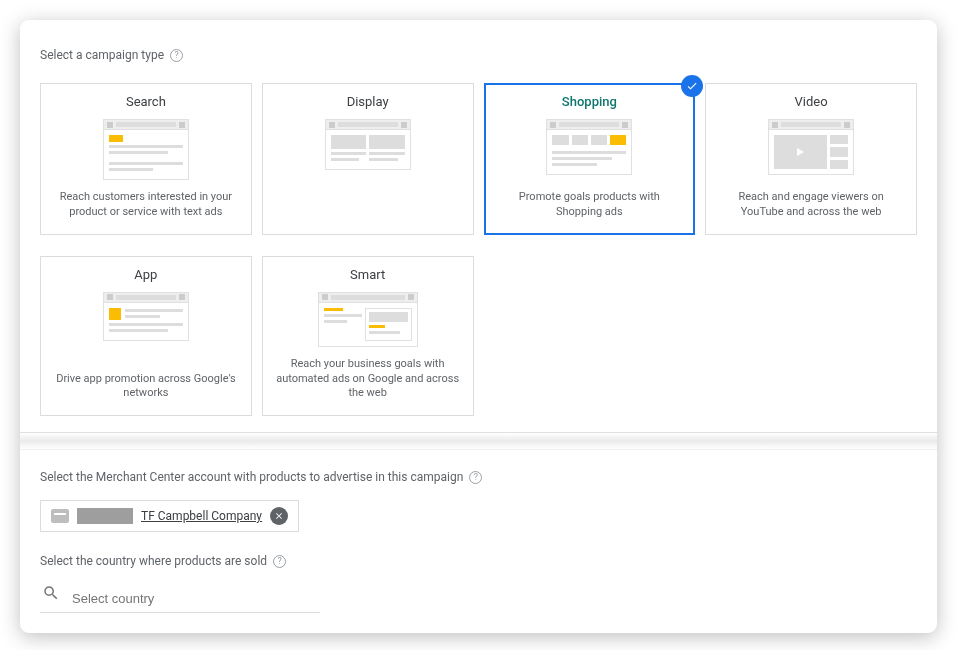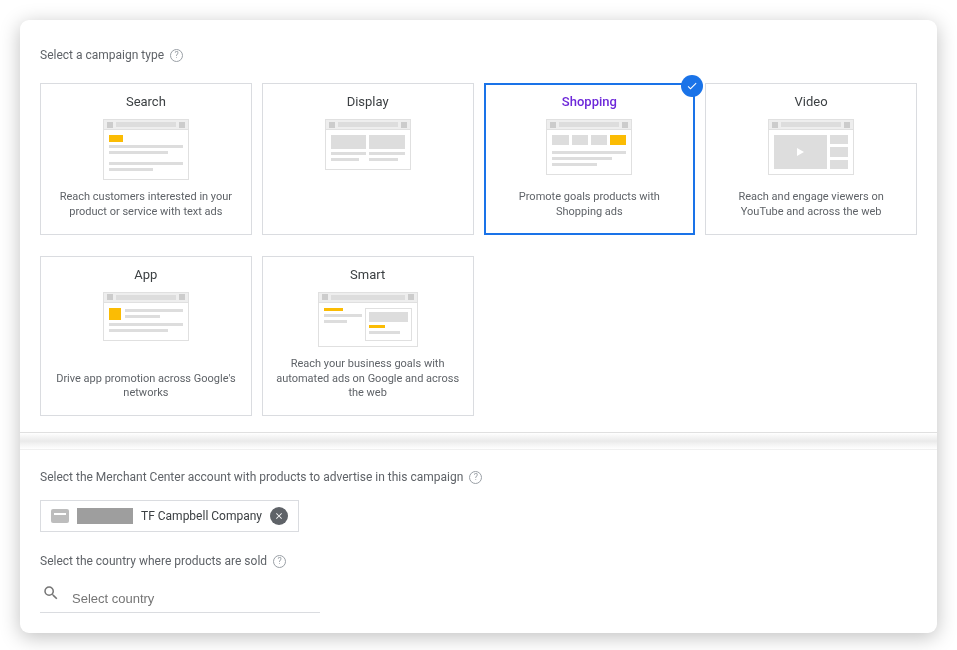--- a/index.html
+++ b/index.html
@@ -53,21 +53,21 @@
     }
     .tile.selected {
       border: 2px solid #1a73e8;
       padding: 9px 11px 13px 11px;
     }
     .tile-title {
       font-size: 13px;
       color: #3c4043;
       margin-bottom: 10px;
     }
-    .tile.selected .tile-title { color: #6d28d9; font-weight: 500; }
+    .tile.selected .tile-title { color: #0f766e; font-weight: 500; }
     .tile-desc {
       font-size: 11px;
       color: #5f6368;
       text-align: center;
       line-height: 1.35;
       margin-top: auto;
     }
     .check-badge {
       position: absolute;
       top: -10px; right: -10px;
@@ -149,21 +149,21 @@
       content: "";
       position: absolute;
       top: 4px; left: 3px; right: 3px;
       height: 2px;
       background: #fff;
     }
     .redacted {
       width: 56px; height: 16px;
       background: #9e9e9e;
     }
-    .merchant-name { font-size: 12px; color: #3c4043; }
+    .merchant-name { font-size: 12px; color: #3c4043; text-decoration: underline; }
     .remove-icon {
       width: 18px; height: 18px;
       background: #5f6368;
       border-radius: 50%;
       display: flex; align-items: center; justify-content: center;
       cursor: pointer;
     }
     .remove-icon svg { width: 10px; height: 10px; fill: #fff; }
     .country-row {
       display: flex;

